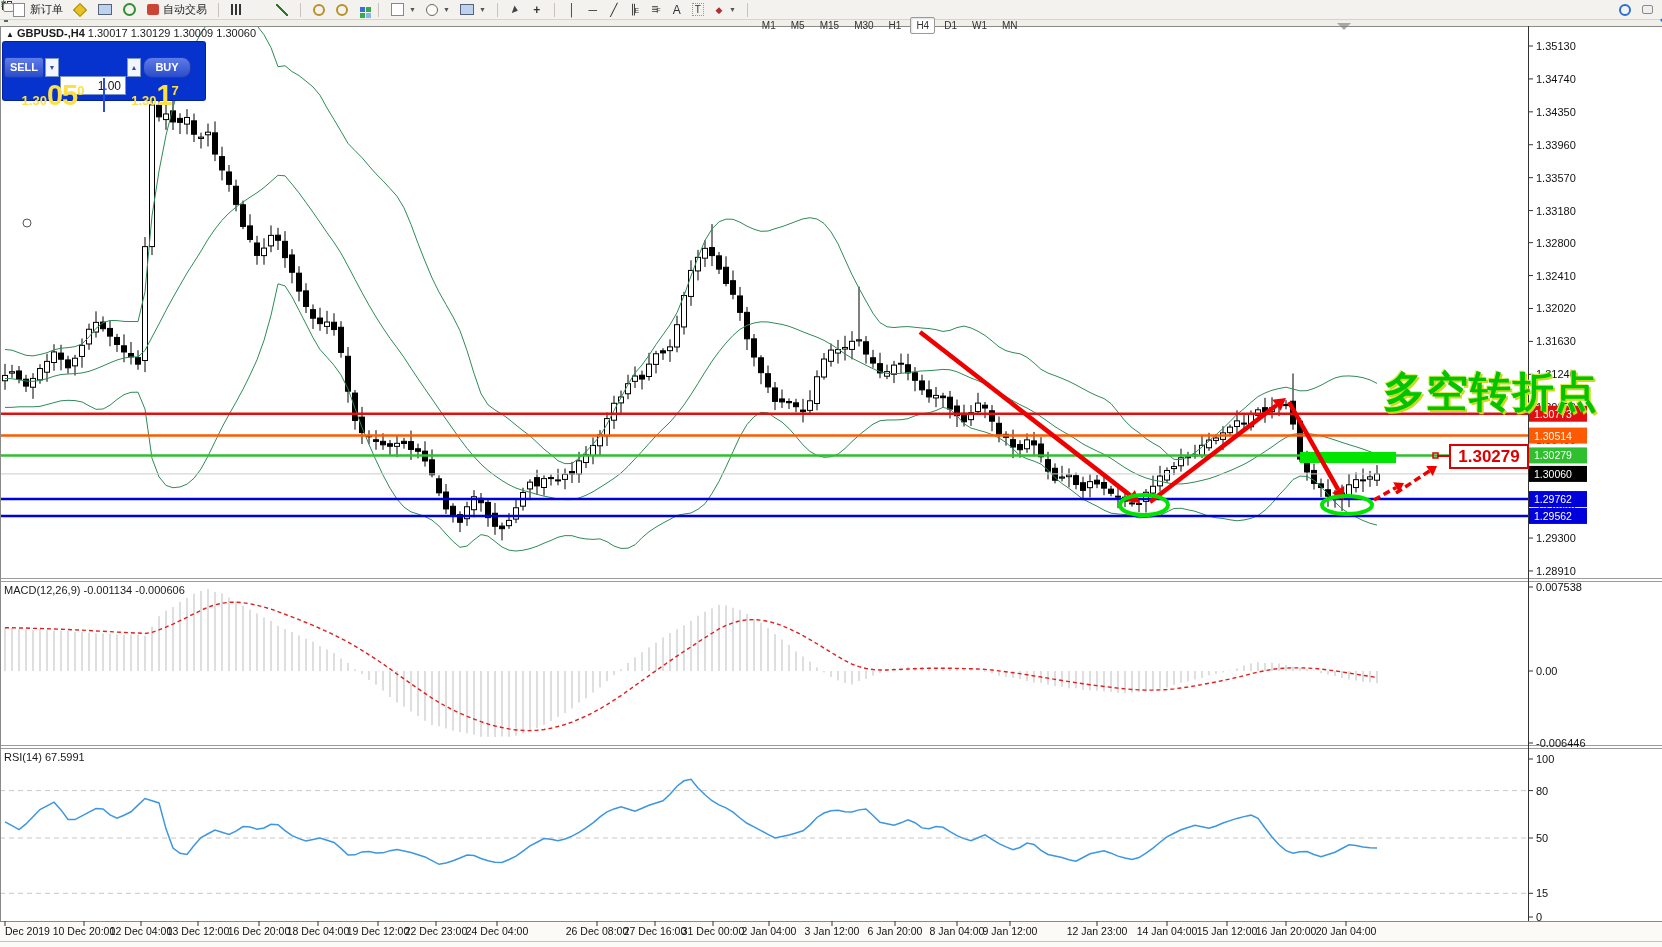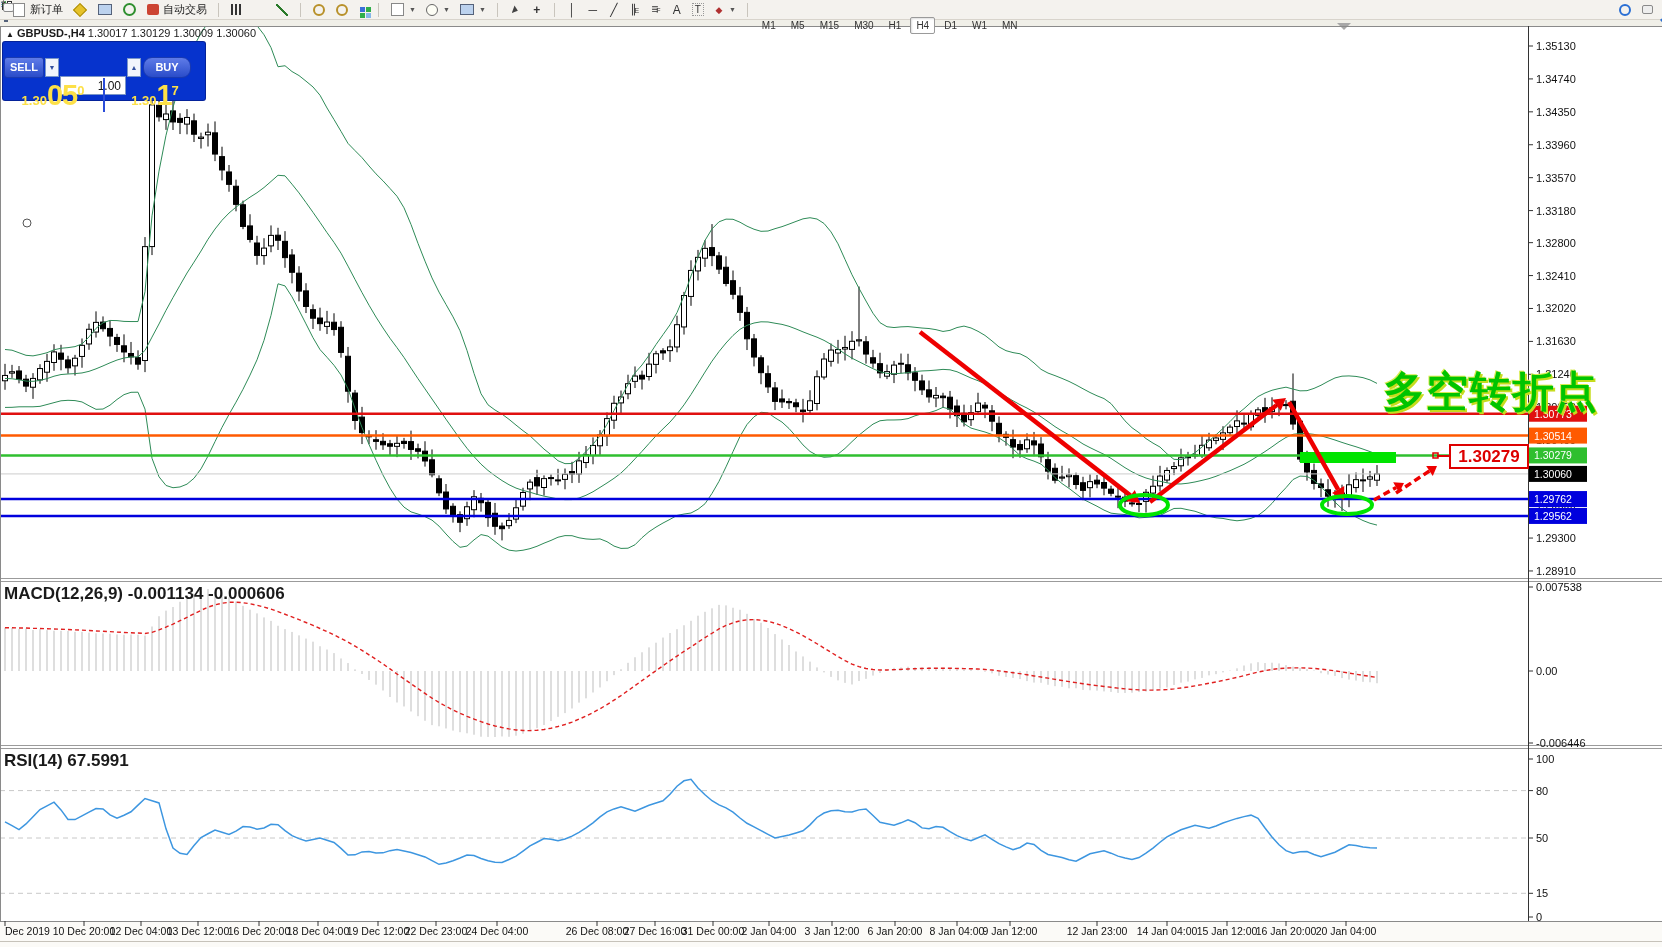--- a/index.html
+++ b/index.html
@@ -53,21 +53,21 @@
   .oc-sell{width:38px;}
   .oc-buy{width:46px;margin-left:1px;border-radius:9px;}
   .oc-spin{width:14px;height:19px;background:#f2f5fc;border:1px solid #7a96c8;box-sizing:border-box;text-align:center;font-size:7px;color:#34509e;line-height:18px;}
   .oc-vol{width:66px;height:19px;background:#fff;border:1px solid #7a96c8;box-sizing:border-box;font-size:12px;color:#111;text-align:right;padding-right:4px;line-height:18px;margin-top:36px;}
   .oc-row2{display:flex;height:34px;}
   .oc-price{flex:1;display:flex;align-items:baseline;justify-content:center;color:#fde047;padding-top:2px;}
   .oc-price.left{border-right:2px solid #2a4cd9;}
   .oc-small{font-size:13px;font-weight:bold;}
   .oc-big{font-size:29px;font-weight:bold;line-height:30px;letter-spacing:-1px;}
   .oc-sup{font-size:13px;font-weight:bold;vertical-align:top;position:relative;top:-10px;}
-  .ind-label{position:absolute;font-size:17px;color:#1a1a1a;z-index:4;font-weight:bold;}
+  .ind-label{position:absolute;font-size:11px;color:#1a1a1a;z-index:4;}
   .cn-note{position:absolute;left:1383px;top:364px;font-size:42px;font-weight:bold;color:#00c400;text-shadow:2px 2px 0 #c6dc1e,-1px -1px 0 #d8ec50;z-index:4;letter-spacing:1px;white-space:nowrap;}
   .callout{position:absolute;left:1449px;top:444px;width:76px;height:21px;border:2px solid #dd0000;background:#fff;color:#dd0000;font-size:17px;font-weight:bold;text-align:center;line-height:21px;z-index:4;}
   svg text{font-family:"Liberation Sans",sans-serif;}
   .axis-t{font-size:11px;fill:#111;}
   .time-t{font-size:10.5px;fill:#111;}
   .badge-t{font-size:10.5px;fill:#fff;}
 </style>
 </head>
 <body>
 

